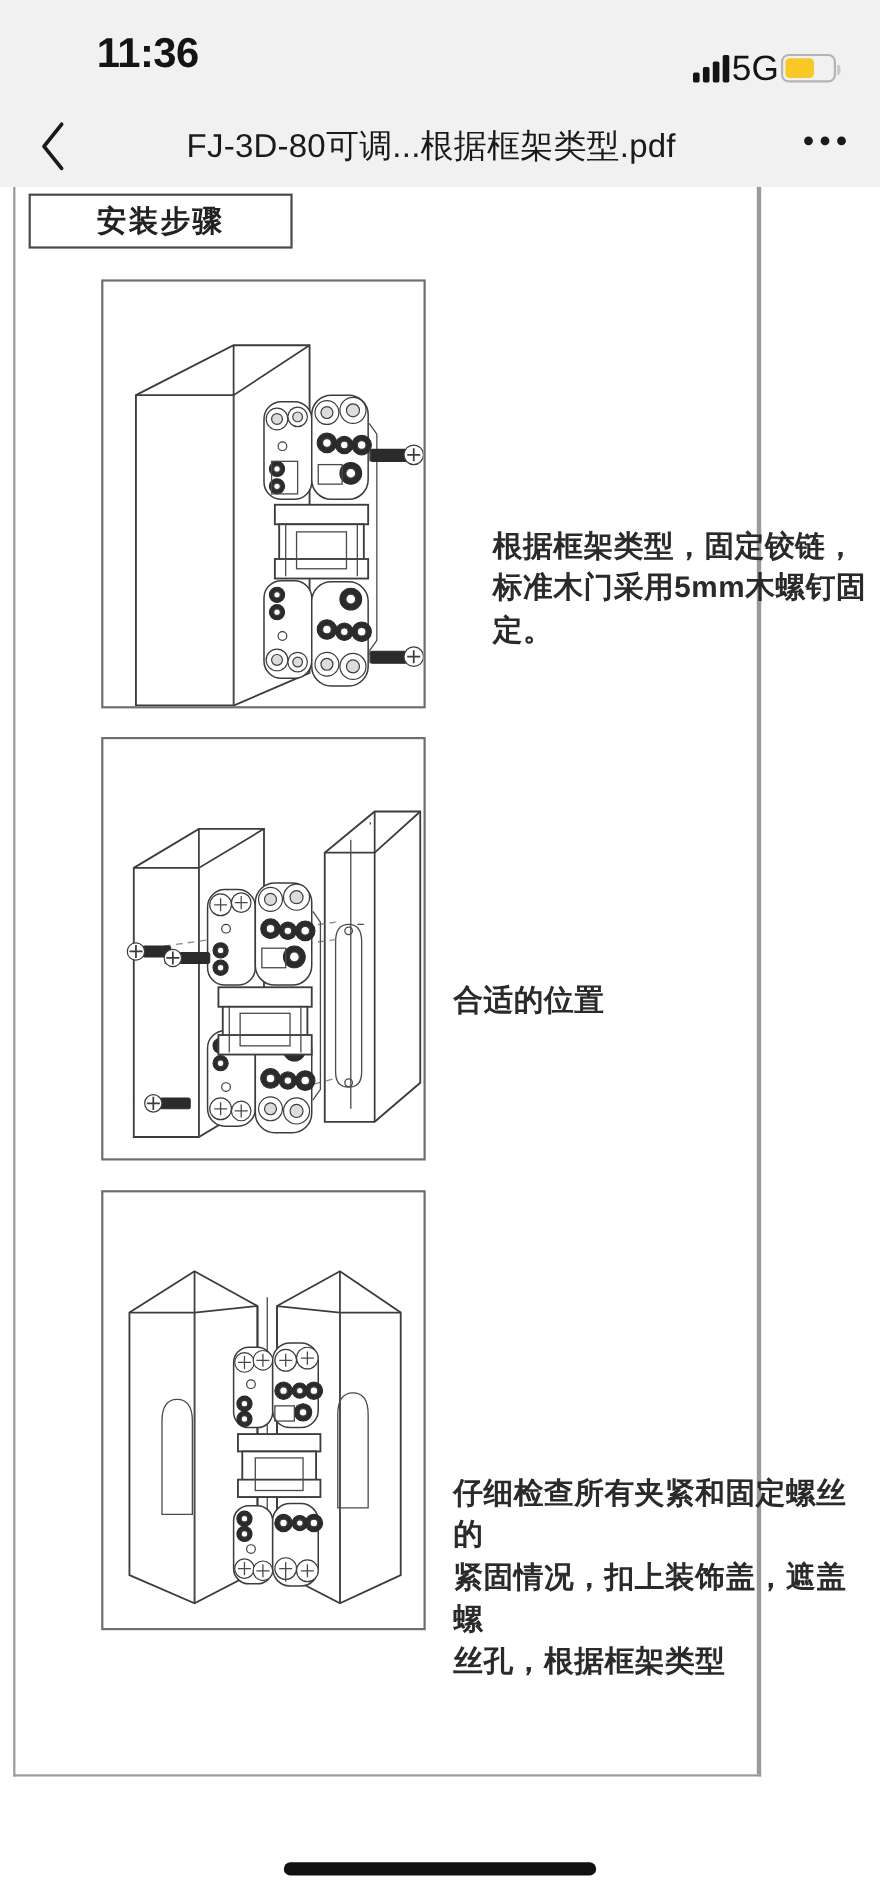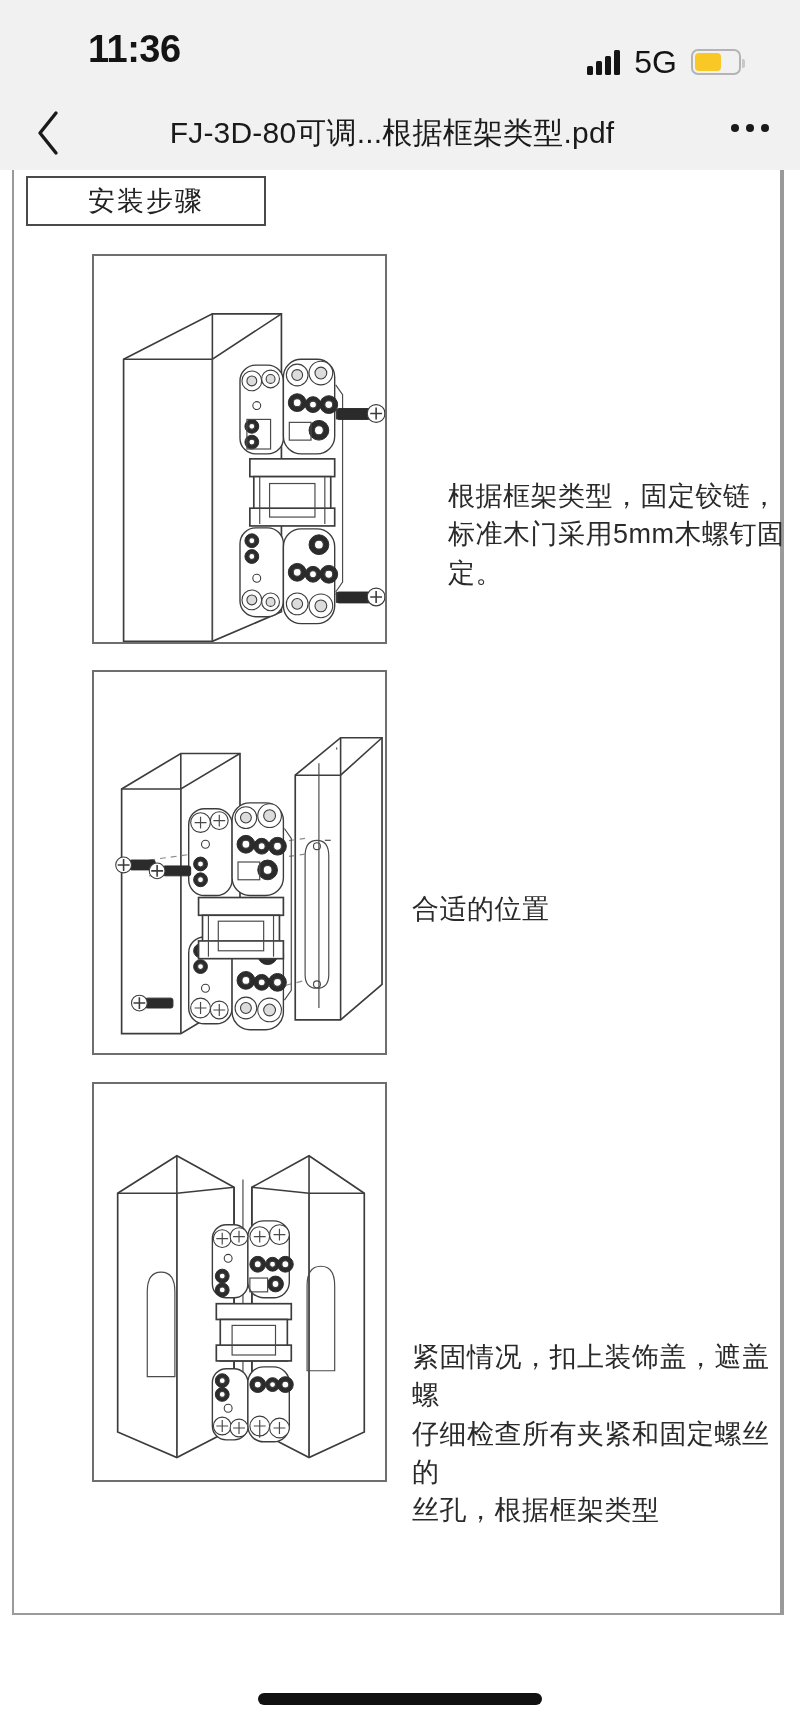--- a/index.html
+++ b/index.html
@@ -21,34 +21,34 @@
 
   
   .status-bar {
     position: absolute;
     top: 0; left: 0;
     width: 800px; height: 96px;
     background: #f1f1f1;
     display: flex;
     align-items: center;
     justify-content: space-between;
-    padding: 0 59px 0 88px;
+    padding: 0 40px 0 88px;
   }
   .status-time {
     font-size: 38px;
     font-weight: 700;
     color: #141414;
     letter-spacing: -0.5px;
     line-height: 1;
     margin-top: 2px;
   }
   .status-right {
     display: flex;
     align-items: center;
-    gap: 12px;
+    gap: 0;
     margin-top: 28px;
   }
   .signal-bars {
     display: flex;
     align-items: flex-end;
     gap: 3px;
     height: 26px;
   }
   .signal-bars i {
     display: block;
@@ -136,25 +136,26 @@
     position: absolute;
     top: 170px; left: 0;
     width: 800px;
     height: 1471px;
     background: #ffffff;
     overflow: hidden;
   }
   .doc-page {
     position: absolute;
     top: 0; left: 12px;
-    width: 772px;
+    width: 680px;
     height: 1445px;
     border: 2px solid #9a9a9a;
     border-top: none;
     background: #ffffff;
+    font-weight: bold;
   }
 
   
   .section-title {
     position: absolute;
     top: 6px; left: 12px;
     width: 240px; height: 50px;
     border: 2px solid #4a4a4a;
     display: flex;
     align-items: center;
@@ -548,22 +549,22 @@
               <circle class="wh" cx="147" cy="348" r="9"></circle>
                 <path class="ln-t" d="M141,348 H153 M147,342 V354"></path>
               <circle class="wh" cx="168" cy="346" r="10"></circle>
                 <path class="ln-t" d="M162,346 H174 M168,340 V358"></path>
               <circle class="wh" cx="188" cy="348" r="10"></circle>
                 <path class="ln-t" d="M182,348 H194 M188,342 V354"></path>
             </g>
           </svg>
         </div>
         <div class="step-caption cap-3">
+          <div>仔细检查所有夹紧和固定螺丝的</div>
           <div>紧固情况，扣上装饰盖，遮盖螺</div>
-          <div>仔细检查所有夹紧和固定螺丝的</div>
           <div>丝孔，根据框架类型</div>
         </div>
       </div>
 
     </div>
   </div>
 
   <div class="home-indicator"></div>
 
 </div>

